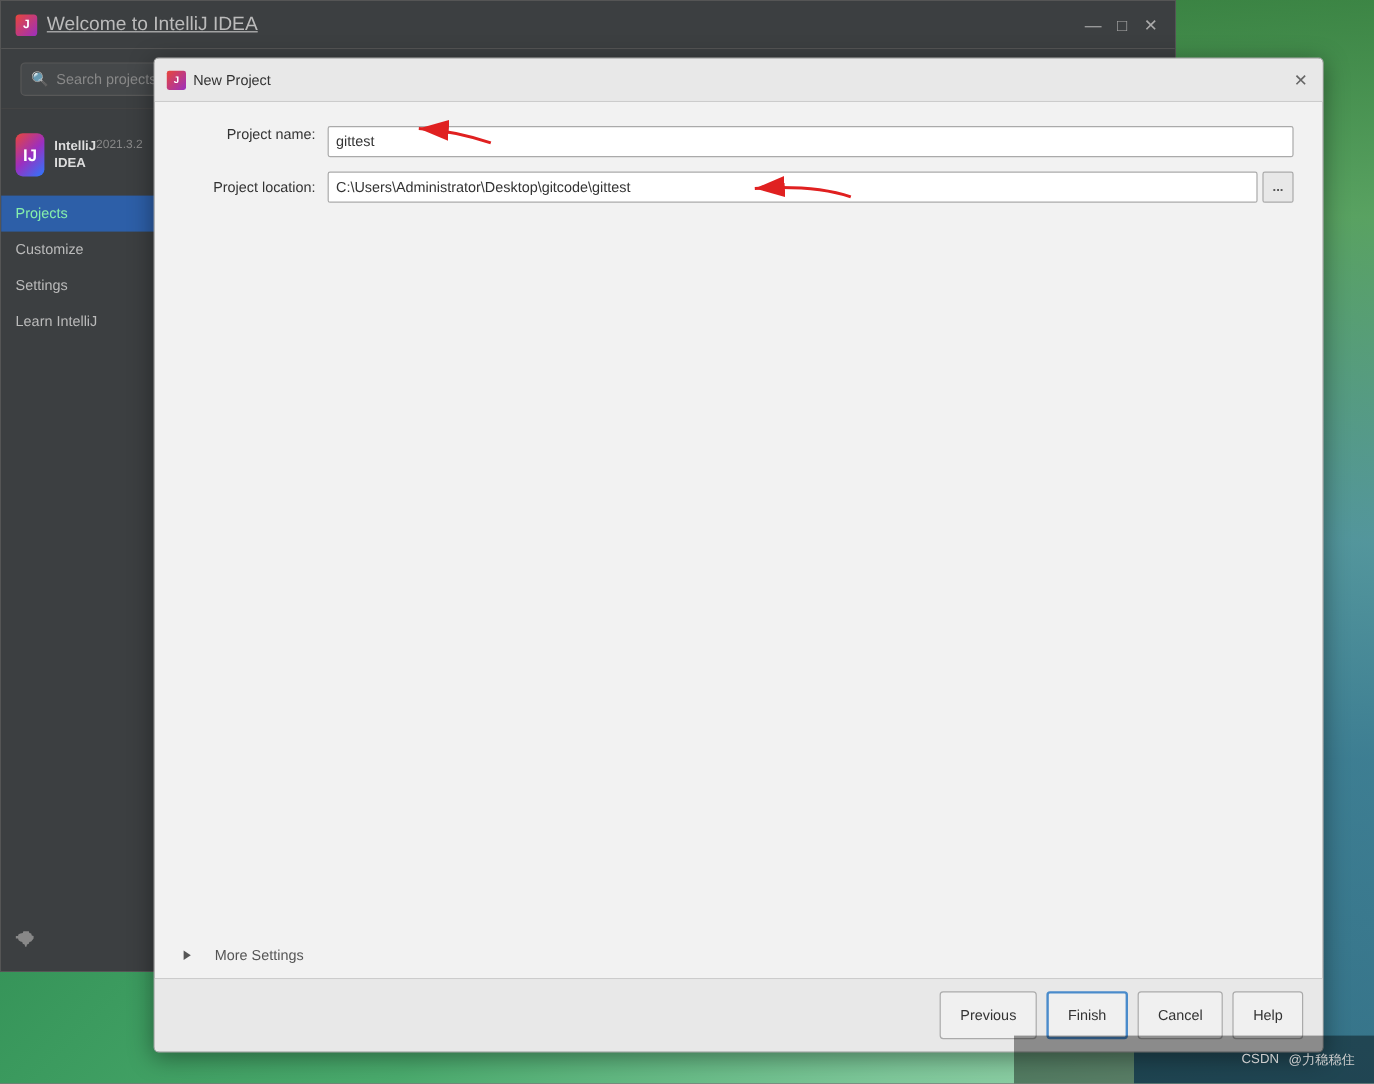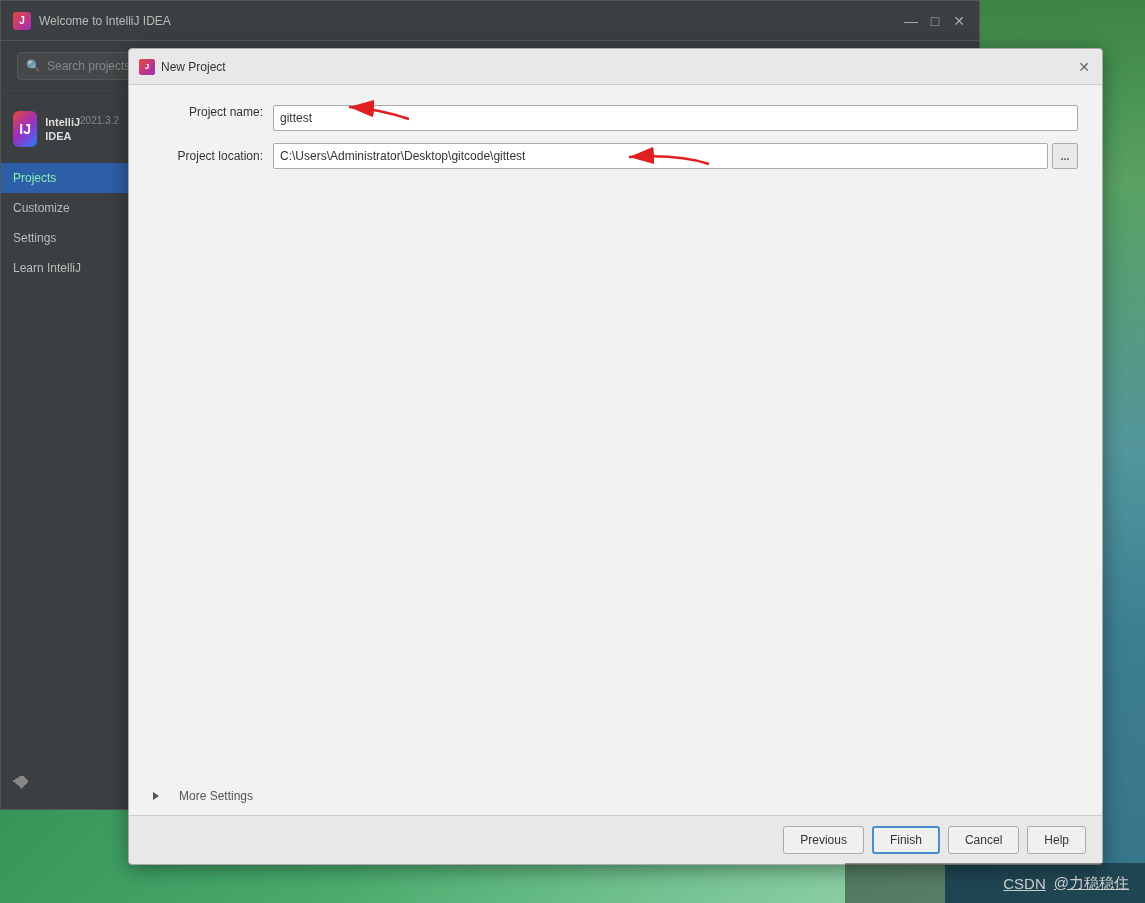--- a/index.html
+++ b/index.html
@@ -60,22 +60,23 @@
       display: flex;
       align-items: center;
       justify-content: center;
       color: white;
       font-size: 10px;
       font-weight: bold;
     }
 
     .welcome-title-text {
       color: #bbb;
-      font-size: 12px;
+      font-size: 16px;
       flex: 1;
+      text-decoration: underline;
     }
 
     .win-controls {
       display: flex;
       gap: 8px;
       align-items: center;
     }
 
     .win-btn {
       width: 16px;
@@ -365,21 +366,21 @@
       border-top: 1px solid #ccc;
       padding: 10px 16px;
       display: flex;
       justify-content: flex-end;
       gap: 8px;
       background: #e8e8e8;
       border-radius: 0 0 4px 4px;
     }
 
     .footer-btn {
-      height: 28px;
+      height: 40px;
       padding: 0 16px;
       border: 1px solid #aaa;
       border-radius: 3px;
       background: #f0f0f0;
       color: #333;
       font-size: 12px;
       cursor: pointer;
     }
 
     .footer-btn.primary {
@@ -398,22 +399,21 @@
       background: rgba(0,0,0,0.4);
       display: flex;
       align-items: center;
       justify-content: flex-end;
       padding: 0 16px;
       gap: 8px;
     }
 
     .taskbar-text {
       color: #ccc;
-      font-size: 15px;
-      text-decoration: underline;
+      font-size: 11px;
     }
 
     
     .annotation-arrow {
       position: absolute;
       pointer-events: none;
     }
   </style>
 </head>
 <body>

